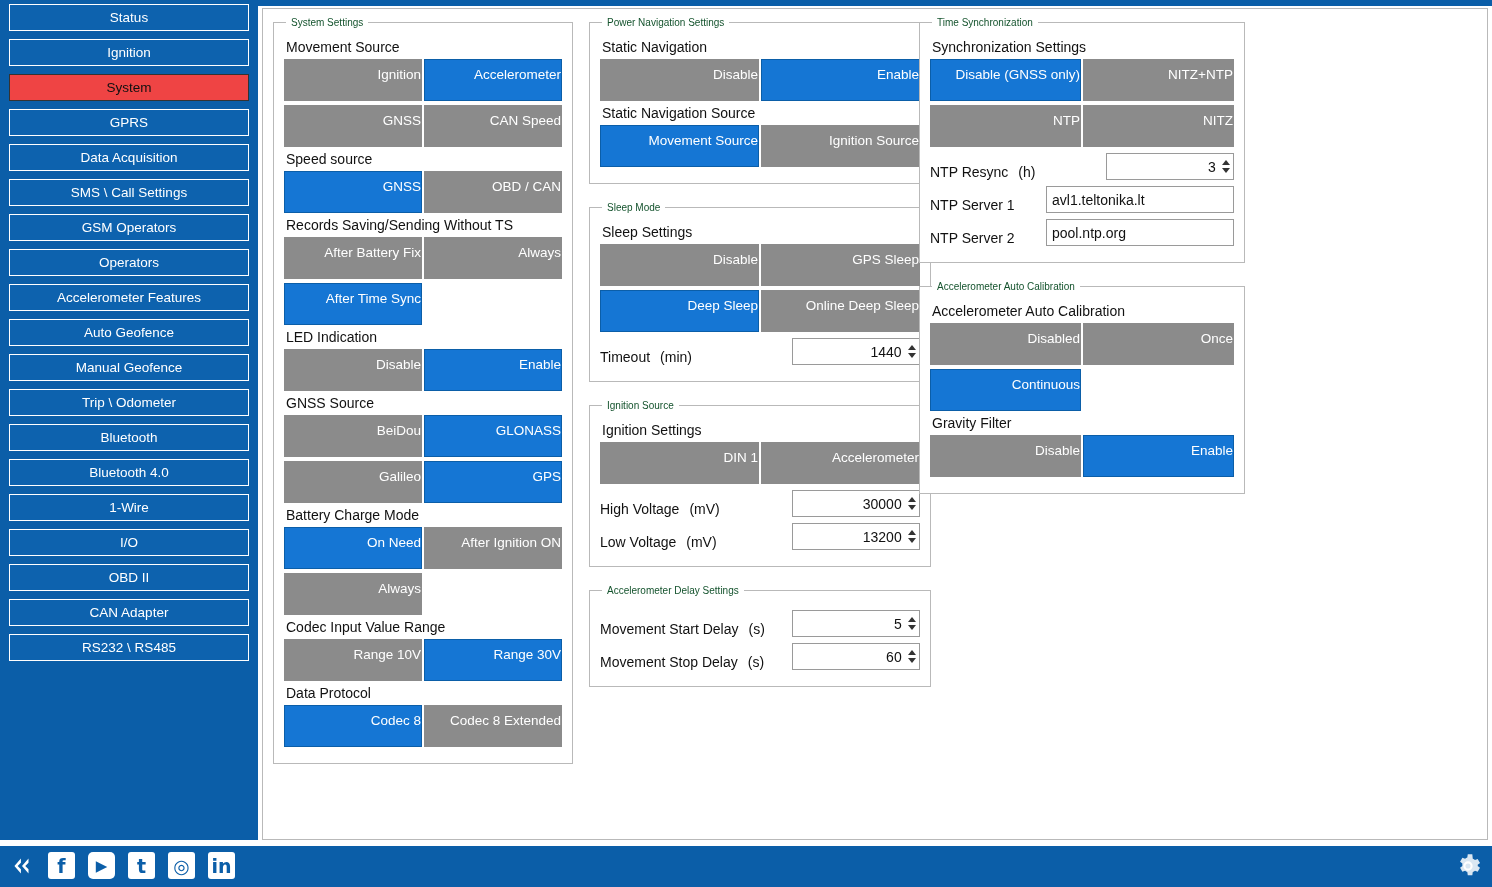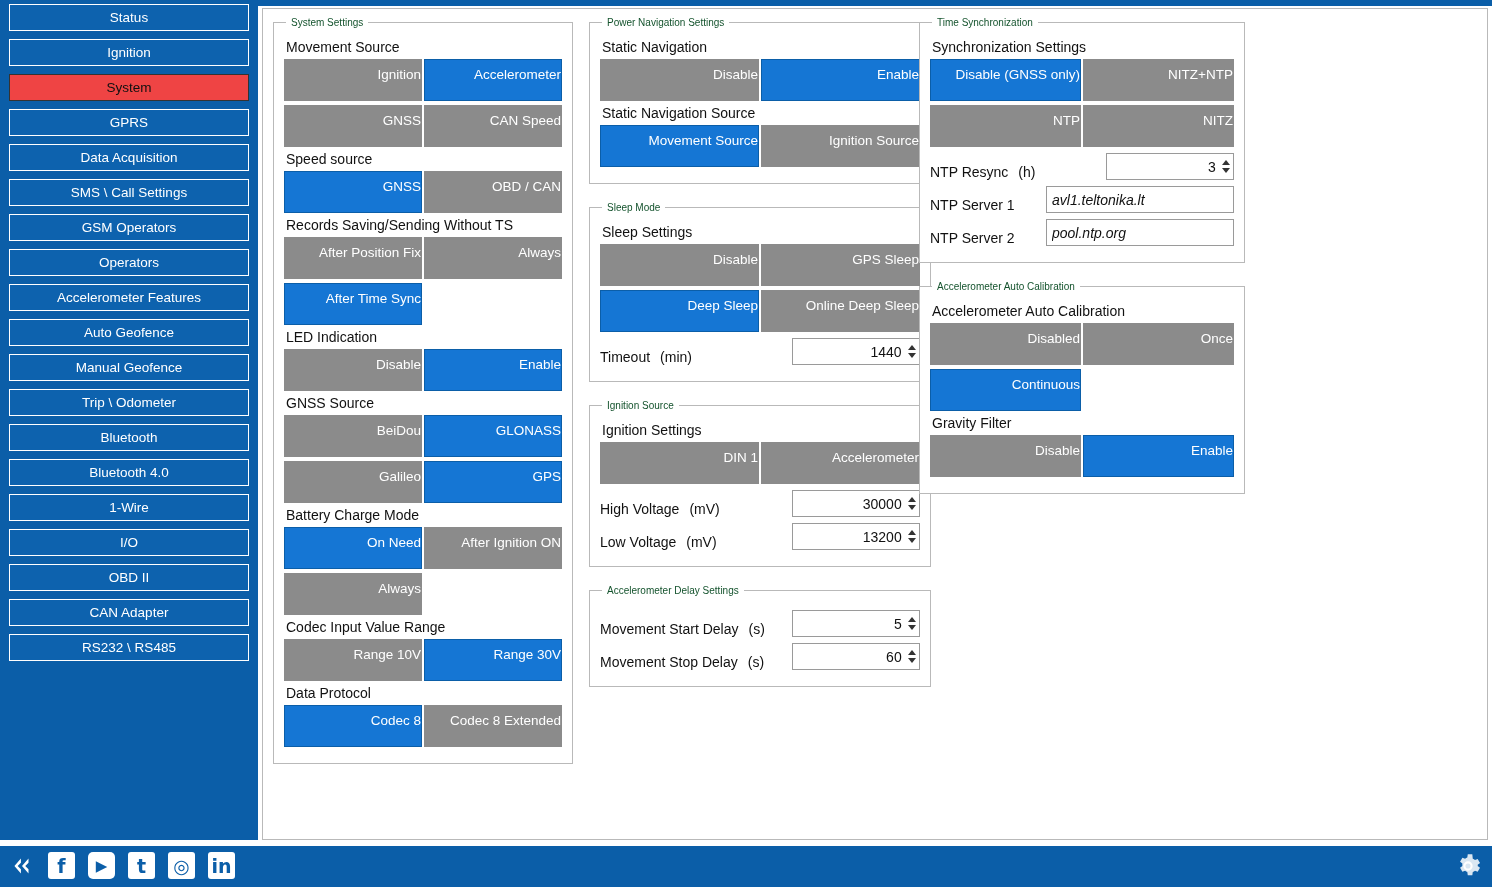--- a/index.html
+++ b/index.html
@@ -109,21 +109,21 @@
   .spin .ar { width: 0; height: 0; border-left: 4px solid transparent; border-right: 4px solid transparent; }
   .spin .up { border-bottom: 5px solid #333; margin-bottom: 3px; }
   .spin .dn { border-top: 5px solid #333; }
   .textbox {
     width: 188px; height: 27px;
     border: 1px solid #9a9a9a; background: #ffffff;
   }
   .textbox input {
     width: 100%; height: 100%; border: none; outline: none;
     font-size: 14px; font-family: "Liberation Sans", sans-serif;
-    padding: 0 5px; background: transparent; color: #111; font-style: italic;
+    padding: 0 5px; background: transparent; color: #111;
   }
 </style>
 </head>
 <body>
 
 <div id="app">
 
   <div class="topbar"></div>
 
   <div class="sidebar" id="sidebar">
@@ -165,21 +165,21 @@
         </div>
 
         <span class="lbl">Speed source</span>
         <div class="btnrow">
           <div class="opt sel">GNSS</div>
           <div class="opt">OBD / CAN</div>
         </div>
 
         <span class="lbl">Records Saving/Sending Without TS</span>
         <div class="btnrow">
-          <div class="opt">After Position Fix</div>
+          <div class="opt">After Battery Fix</div>
           <div class="opt">Always</div>
         </div>
         <div class="btnrow">
           <div class="opt sel half">After Time Sync</div>
         </div>
 
         <span class="lbl">LED Indication</span>
         <div class="btnrow">
           <div class="opt">Disable</div>
           <div class="opt sel">Enable</div>

